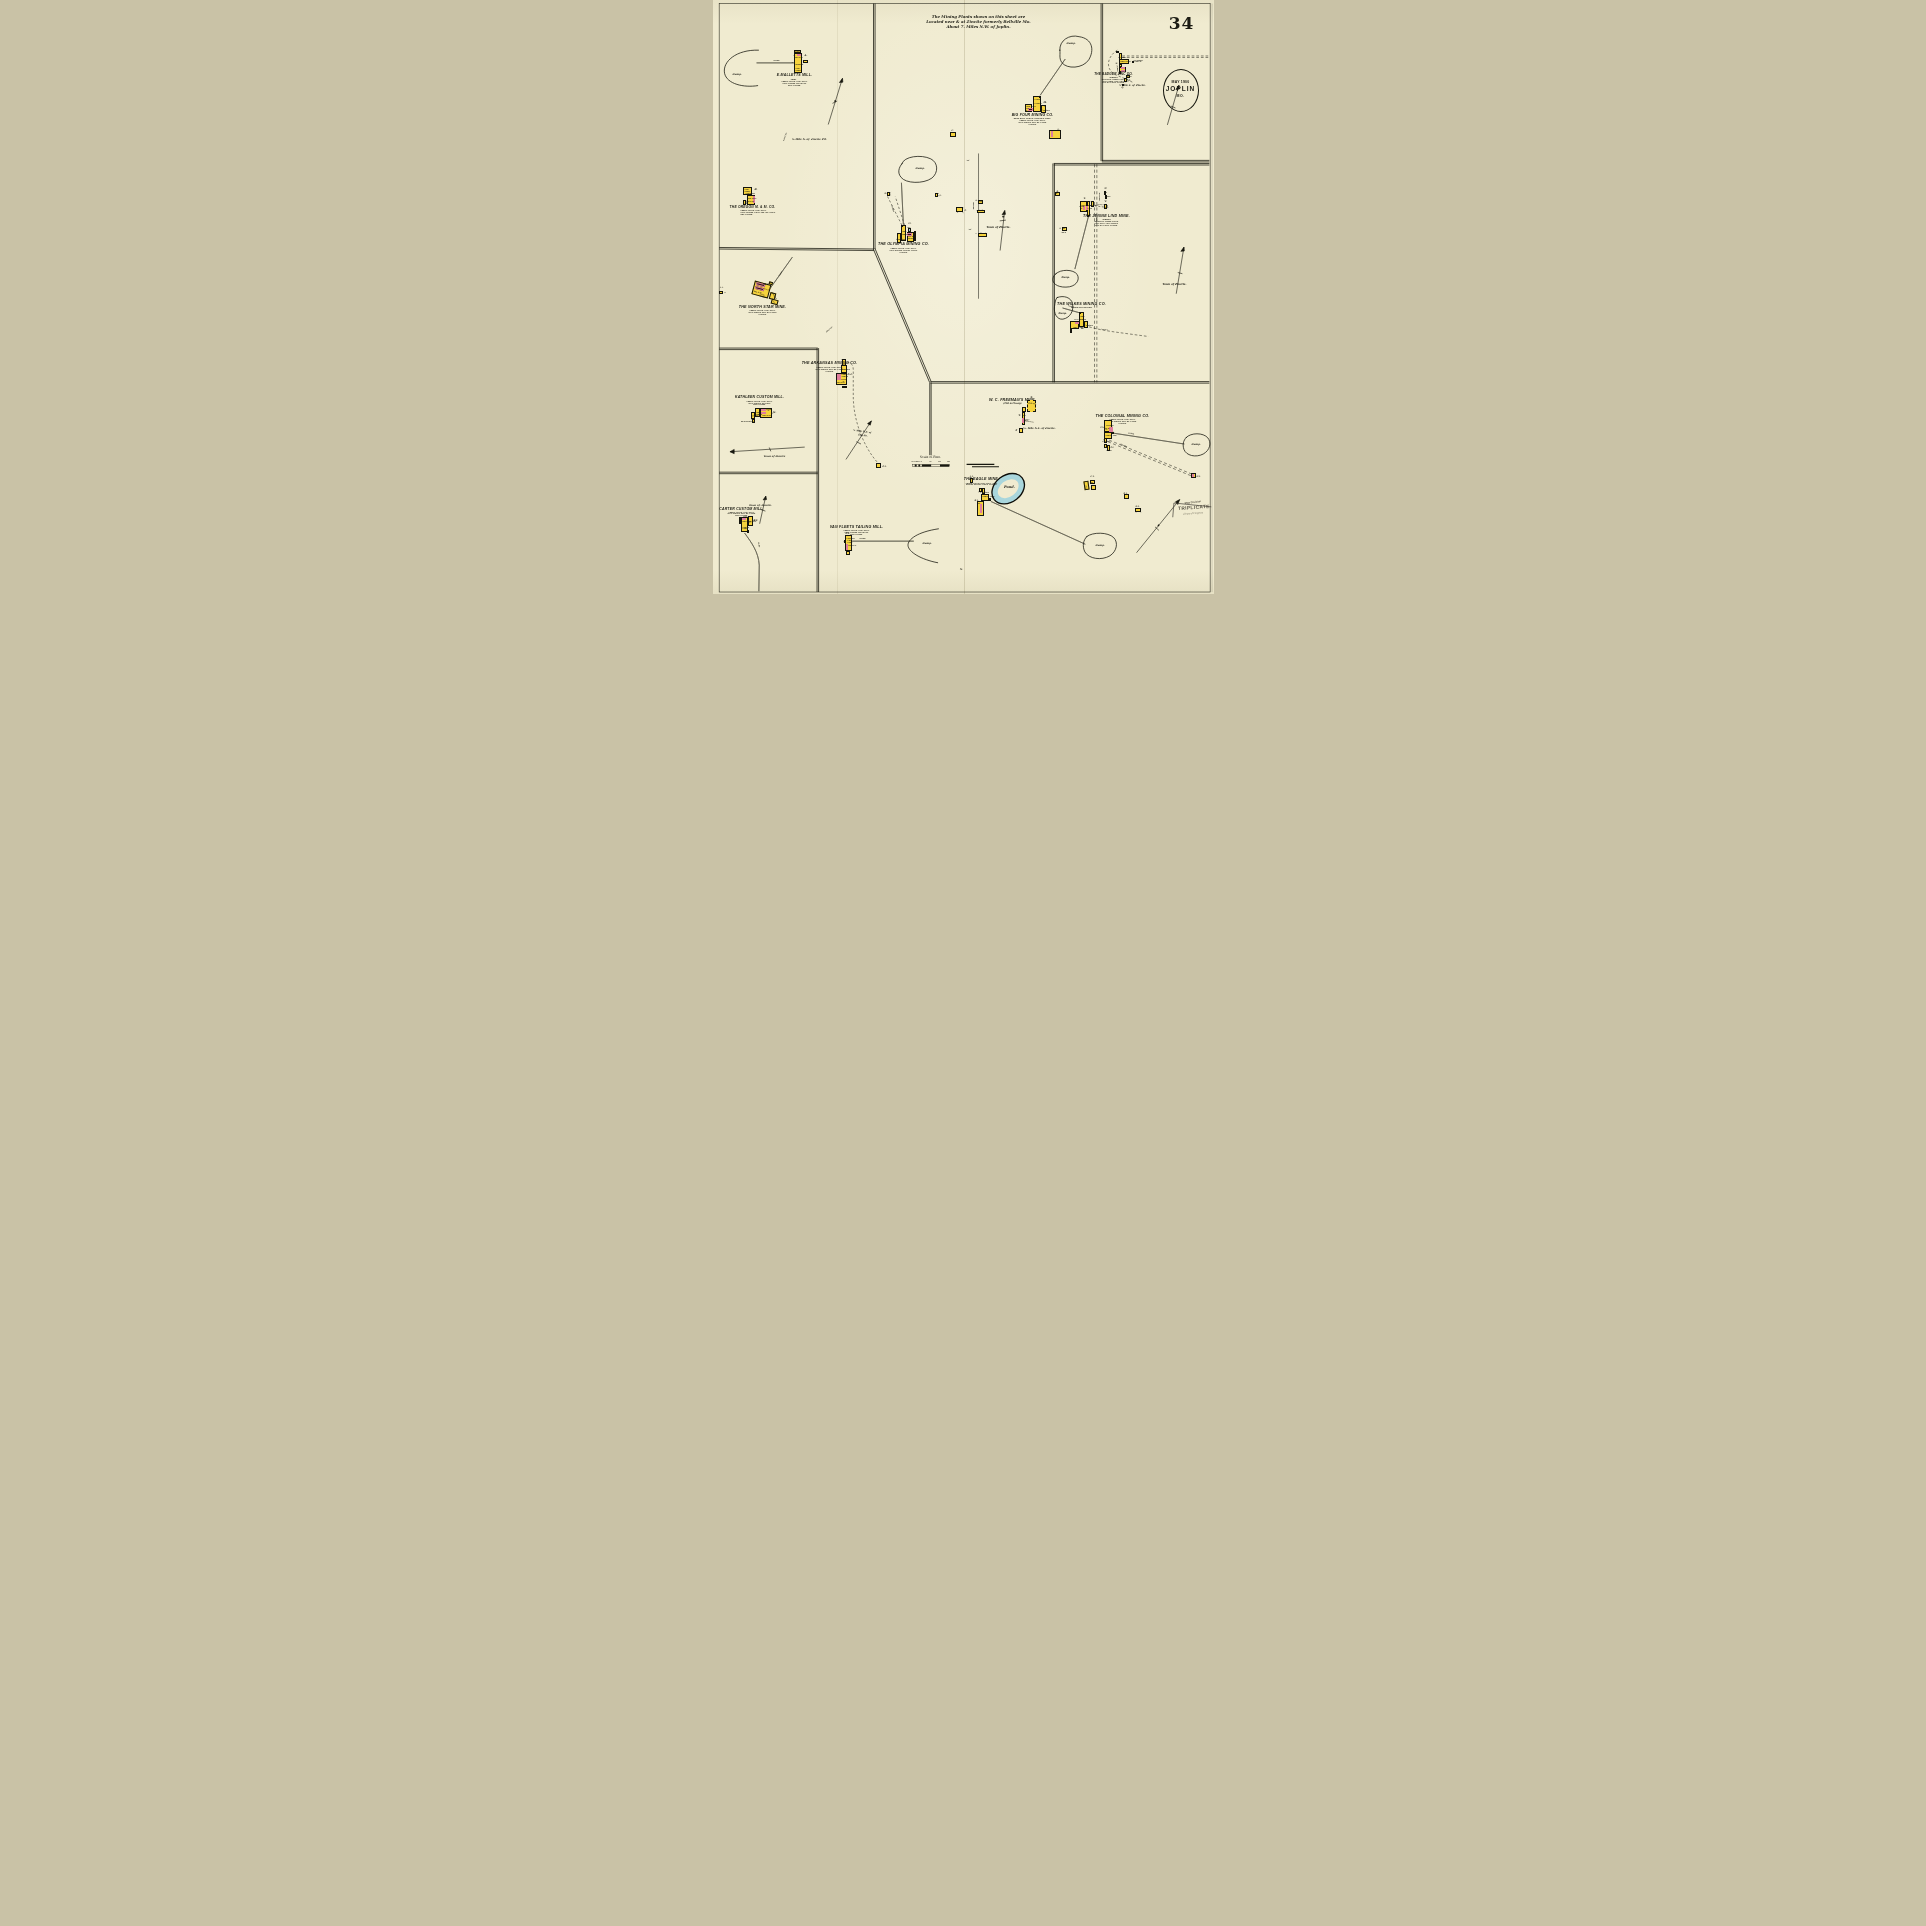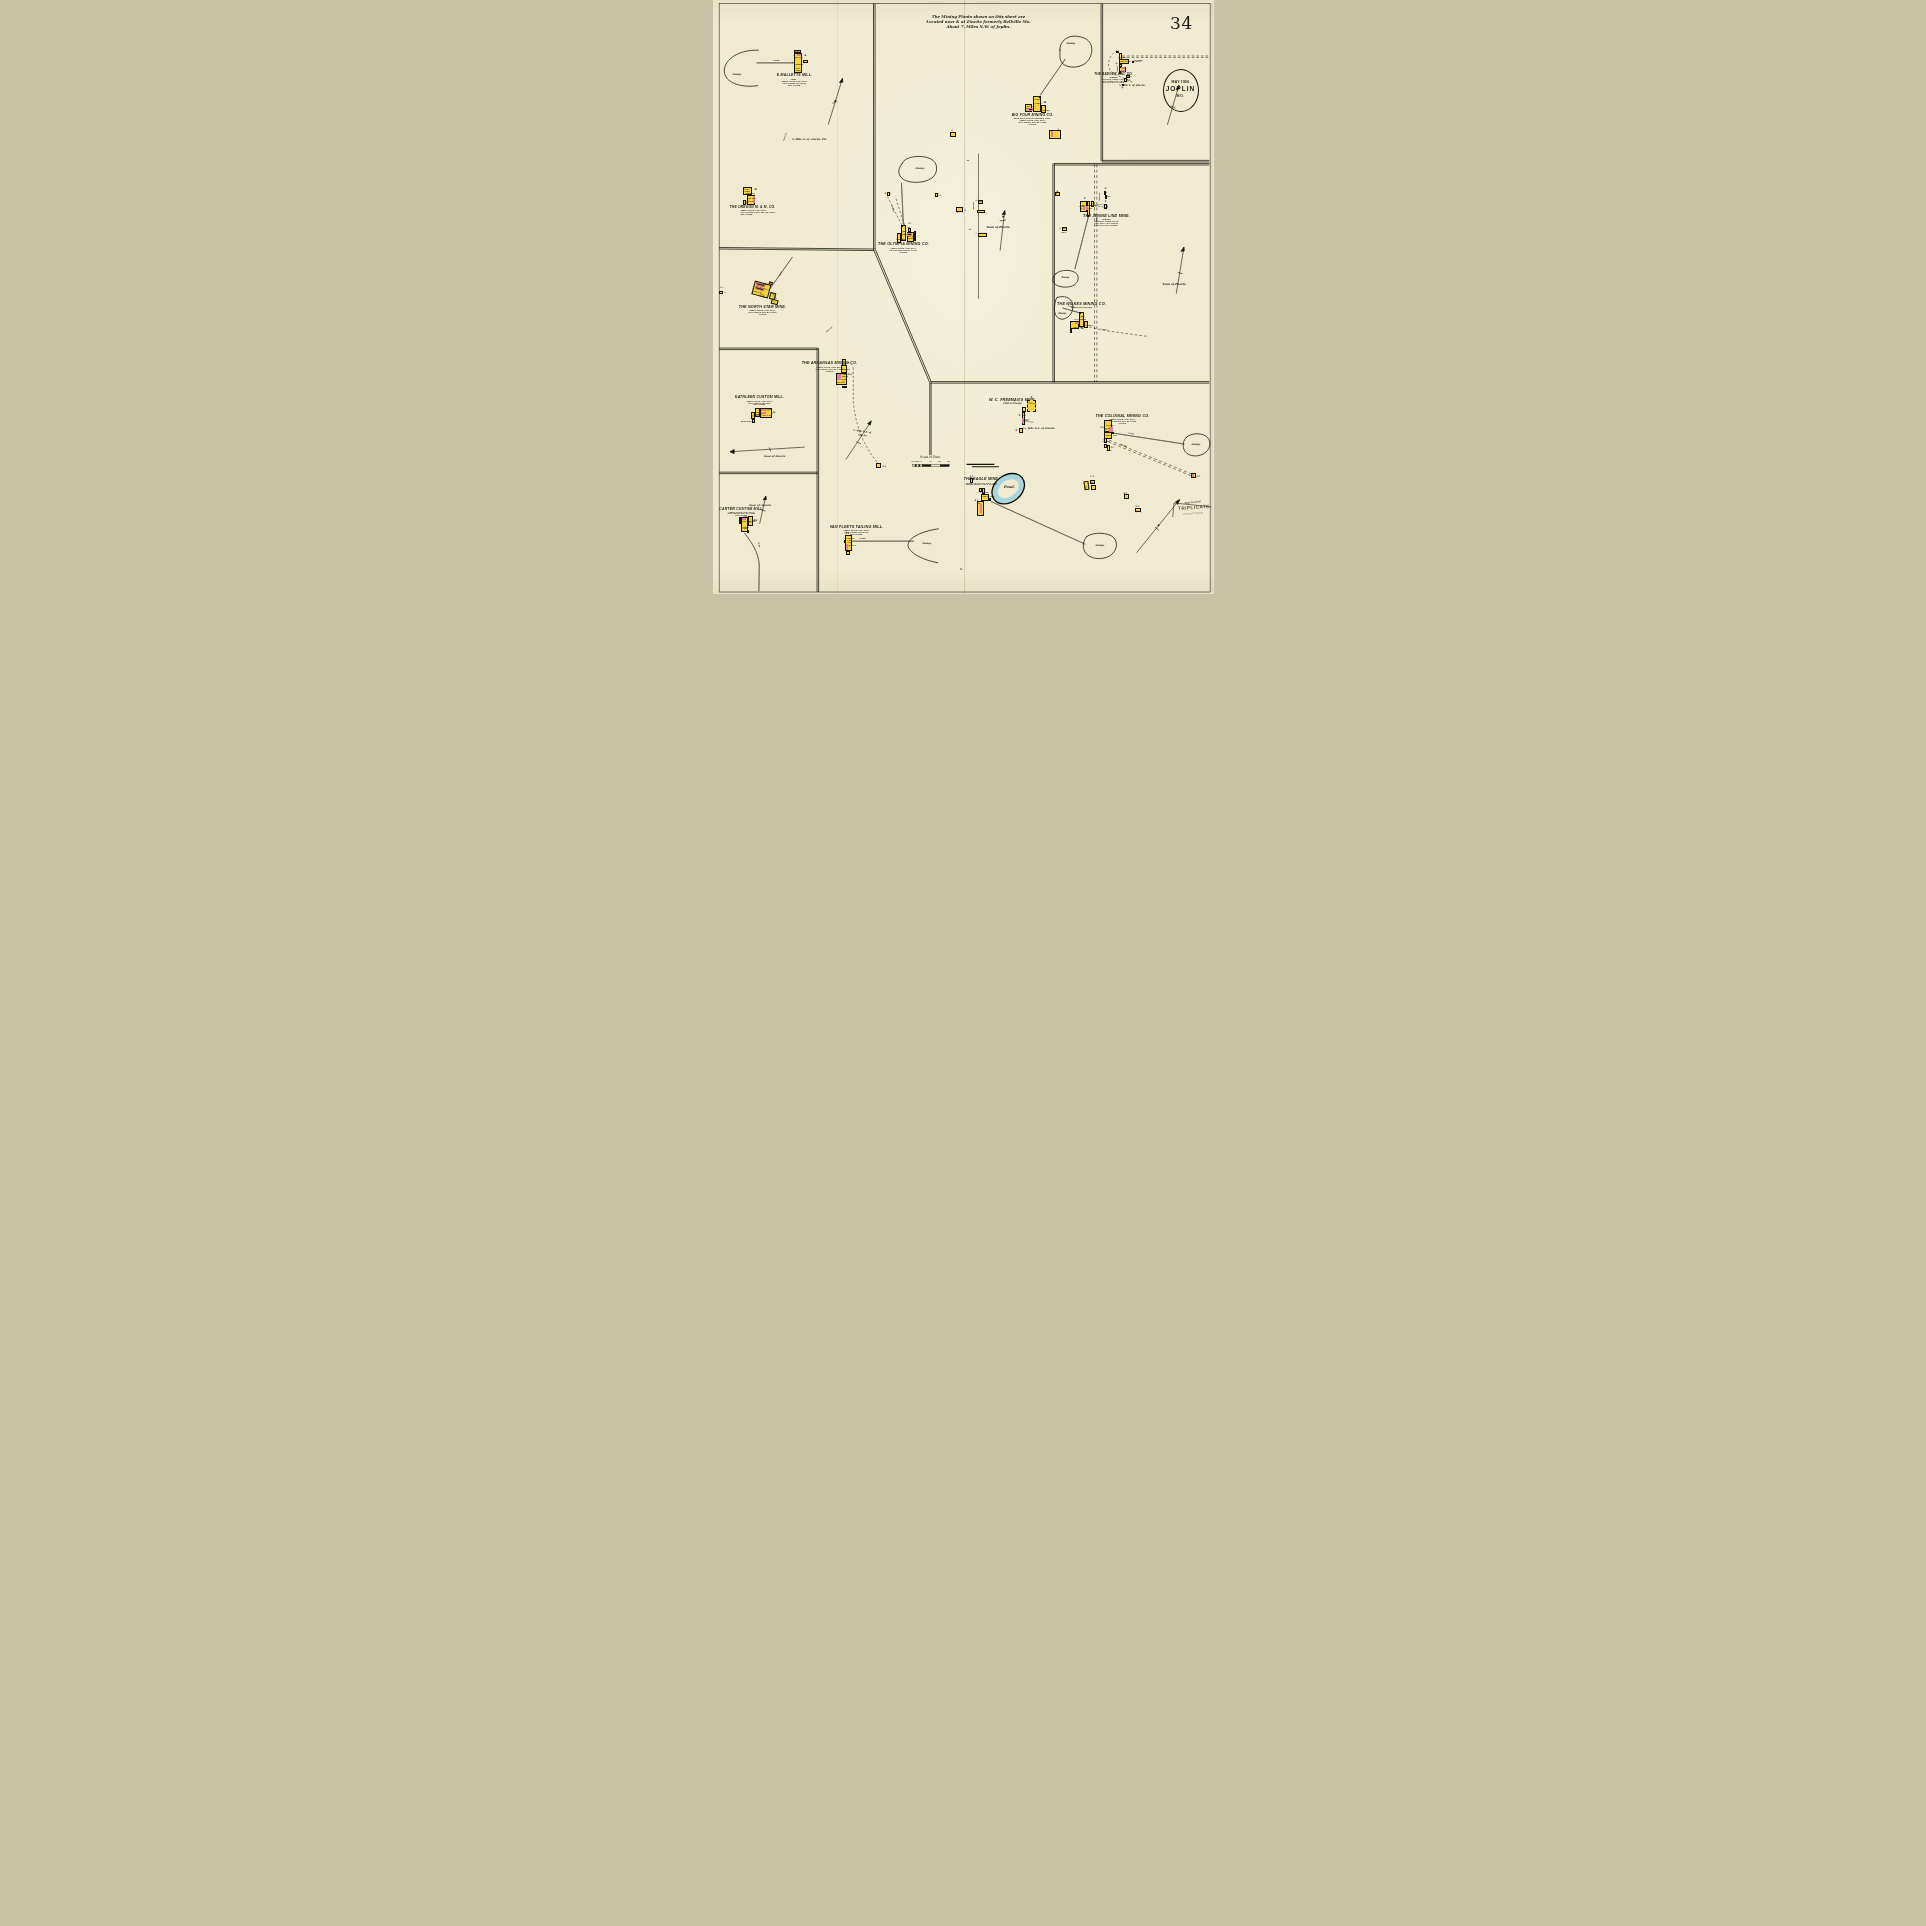--- a/index.html
+++ b/index.html
@@ -18,21 +18,21 @@
   .t{position:absolute;white-space:nowrap;line-height:1;color:#1b1b13}
   .c{transform:translateX(-50%)}
   .title{font-style:italic;font-weight:700;font-size:3.5px;letter-spacing:0.2px}
   .sub{font-style:italic;font-weight:700;font-size:2.1px}
   .info{font-style:italic;font-weight:700;font-size:1.6px;letter-spacing:0.1px}
   .mach{font-style:italic;font-weight:700;font-size:1.6px}
   .dim{font-style:italic;font-weight:700;font-size:1.3px}
   .let{font-family:"DejaVu Serif",serif;font-style:italic;font-weight:700;font-size:2.5px}
   .hw{font-family:"DejaVu Serif",serif;font-style:italic;font-weight:600;font-size:2.1px}
   .ti{font-family:"DejaVu Serif",serif;font-style:italic;font-weight:600}
-  .num34{font-family:"DejaVu Serif",serif;font-weight:400;font-size:17px;letter-spacing:0.8px}
+  .num34{font-family:"DejaVu Serif",serif;font-weight:700;font-size:17px;letter-spacing:0.8px}
   .oval{position:absolute;border:1.3px solid #15150d;border-radius:50%;text-align:center}
   .stamp{color:#4641357;color:#464135;opacity:.88}
 </style>
 </head>
 <body>
 
 <div class="map">
   <div class="fold" style="left:251px"></div>
   <div class="fold" style="left:124px;opacity:.5"></div>
 

